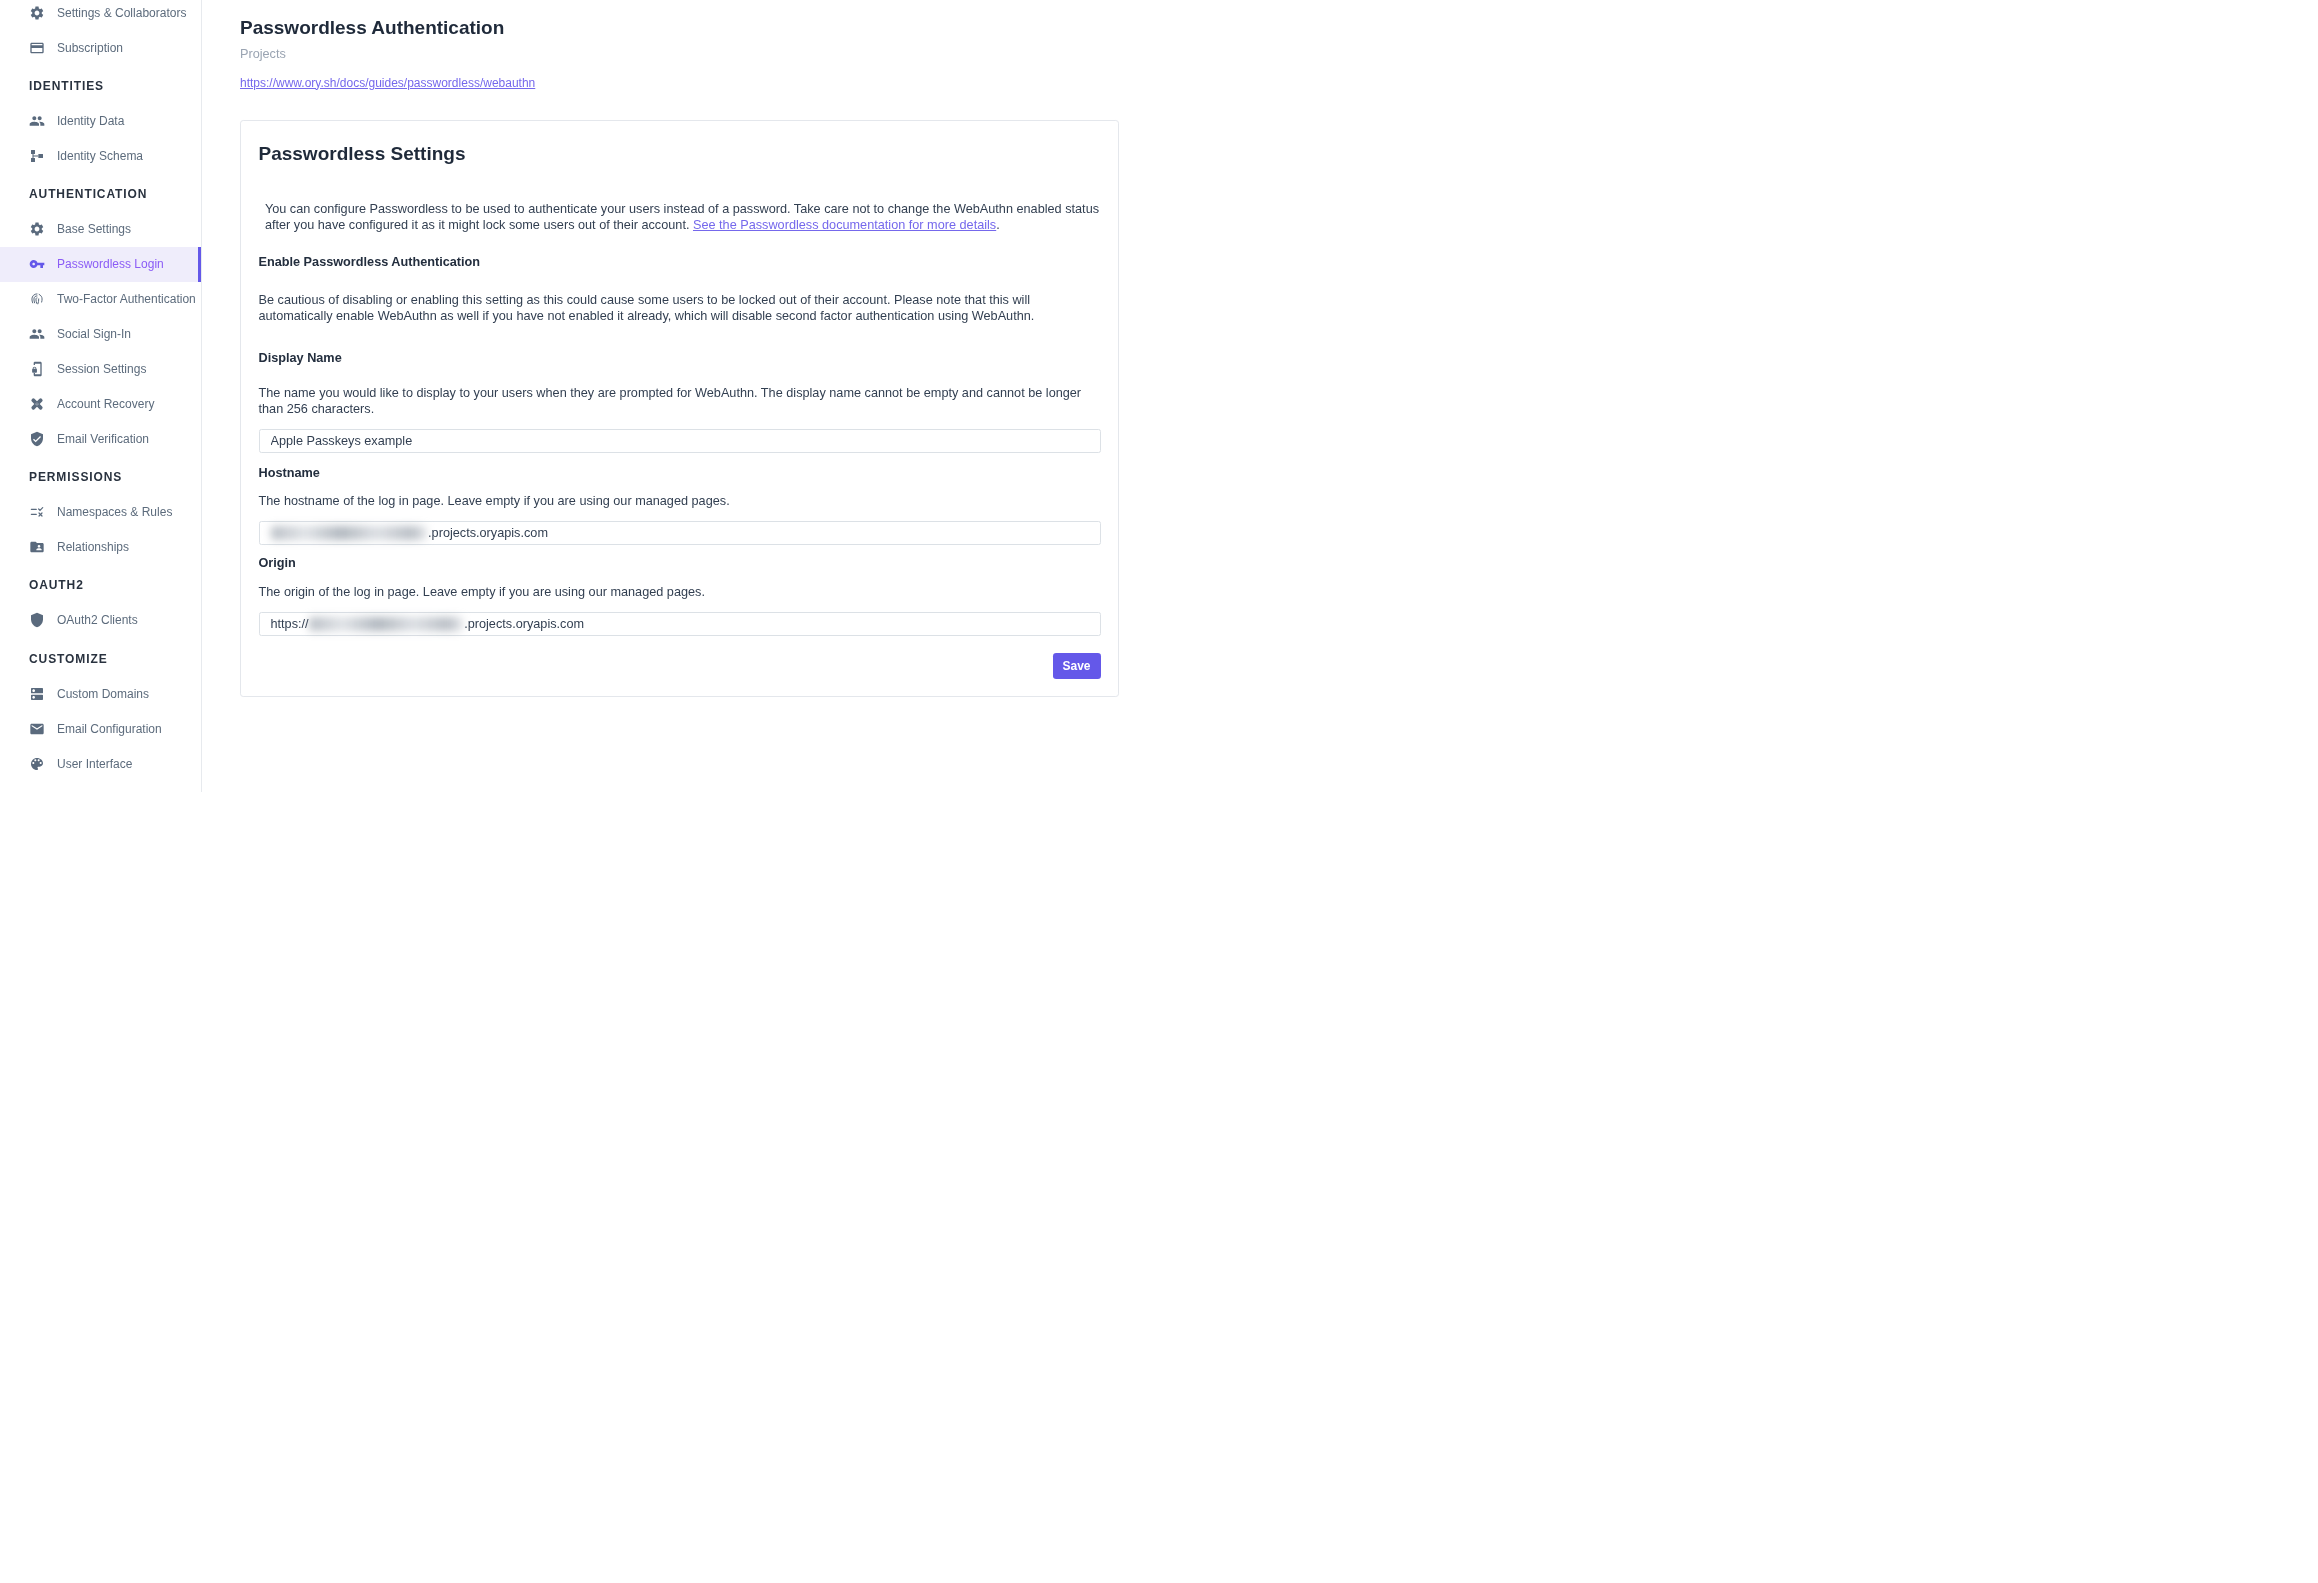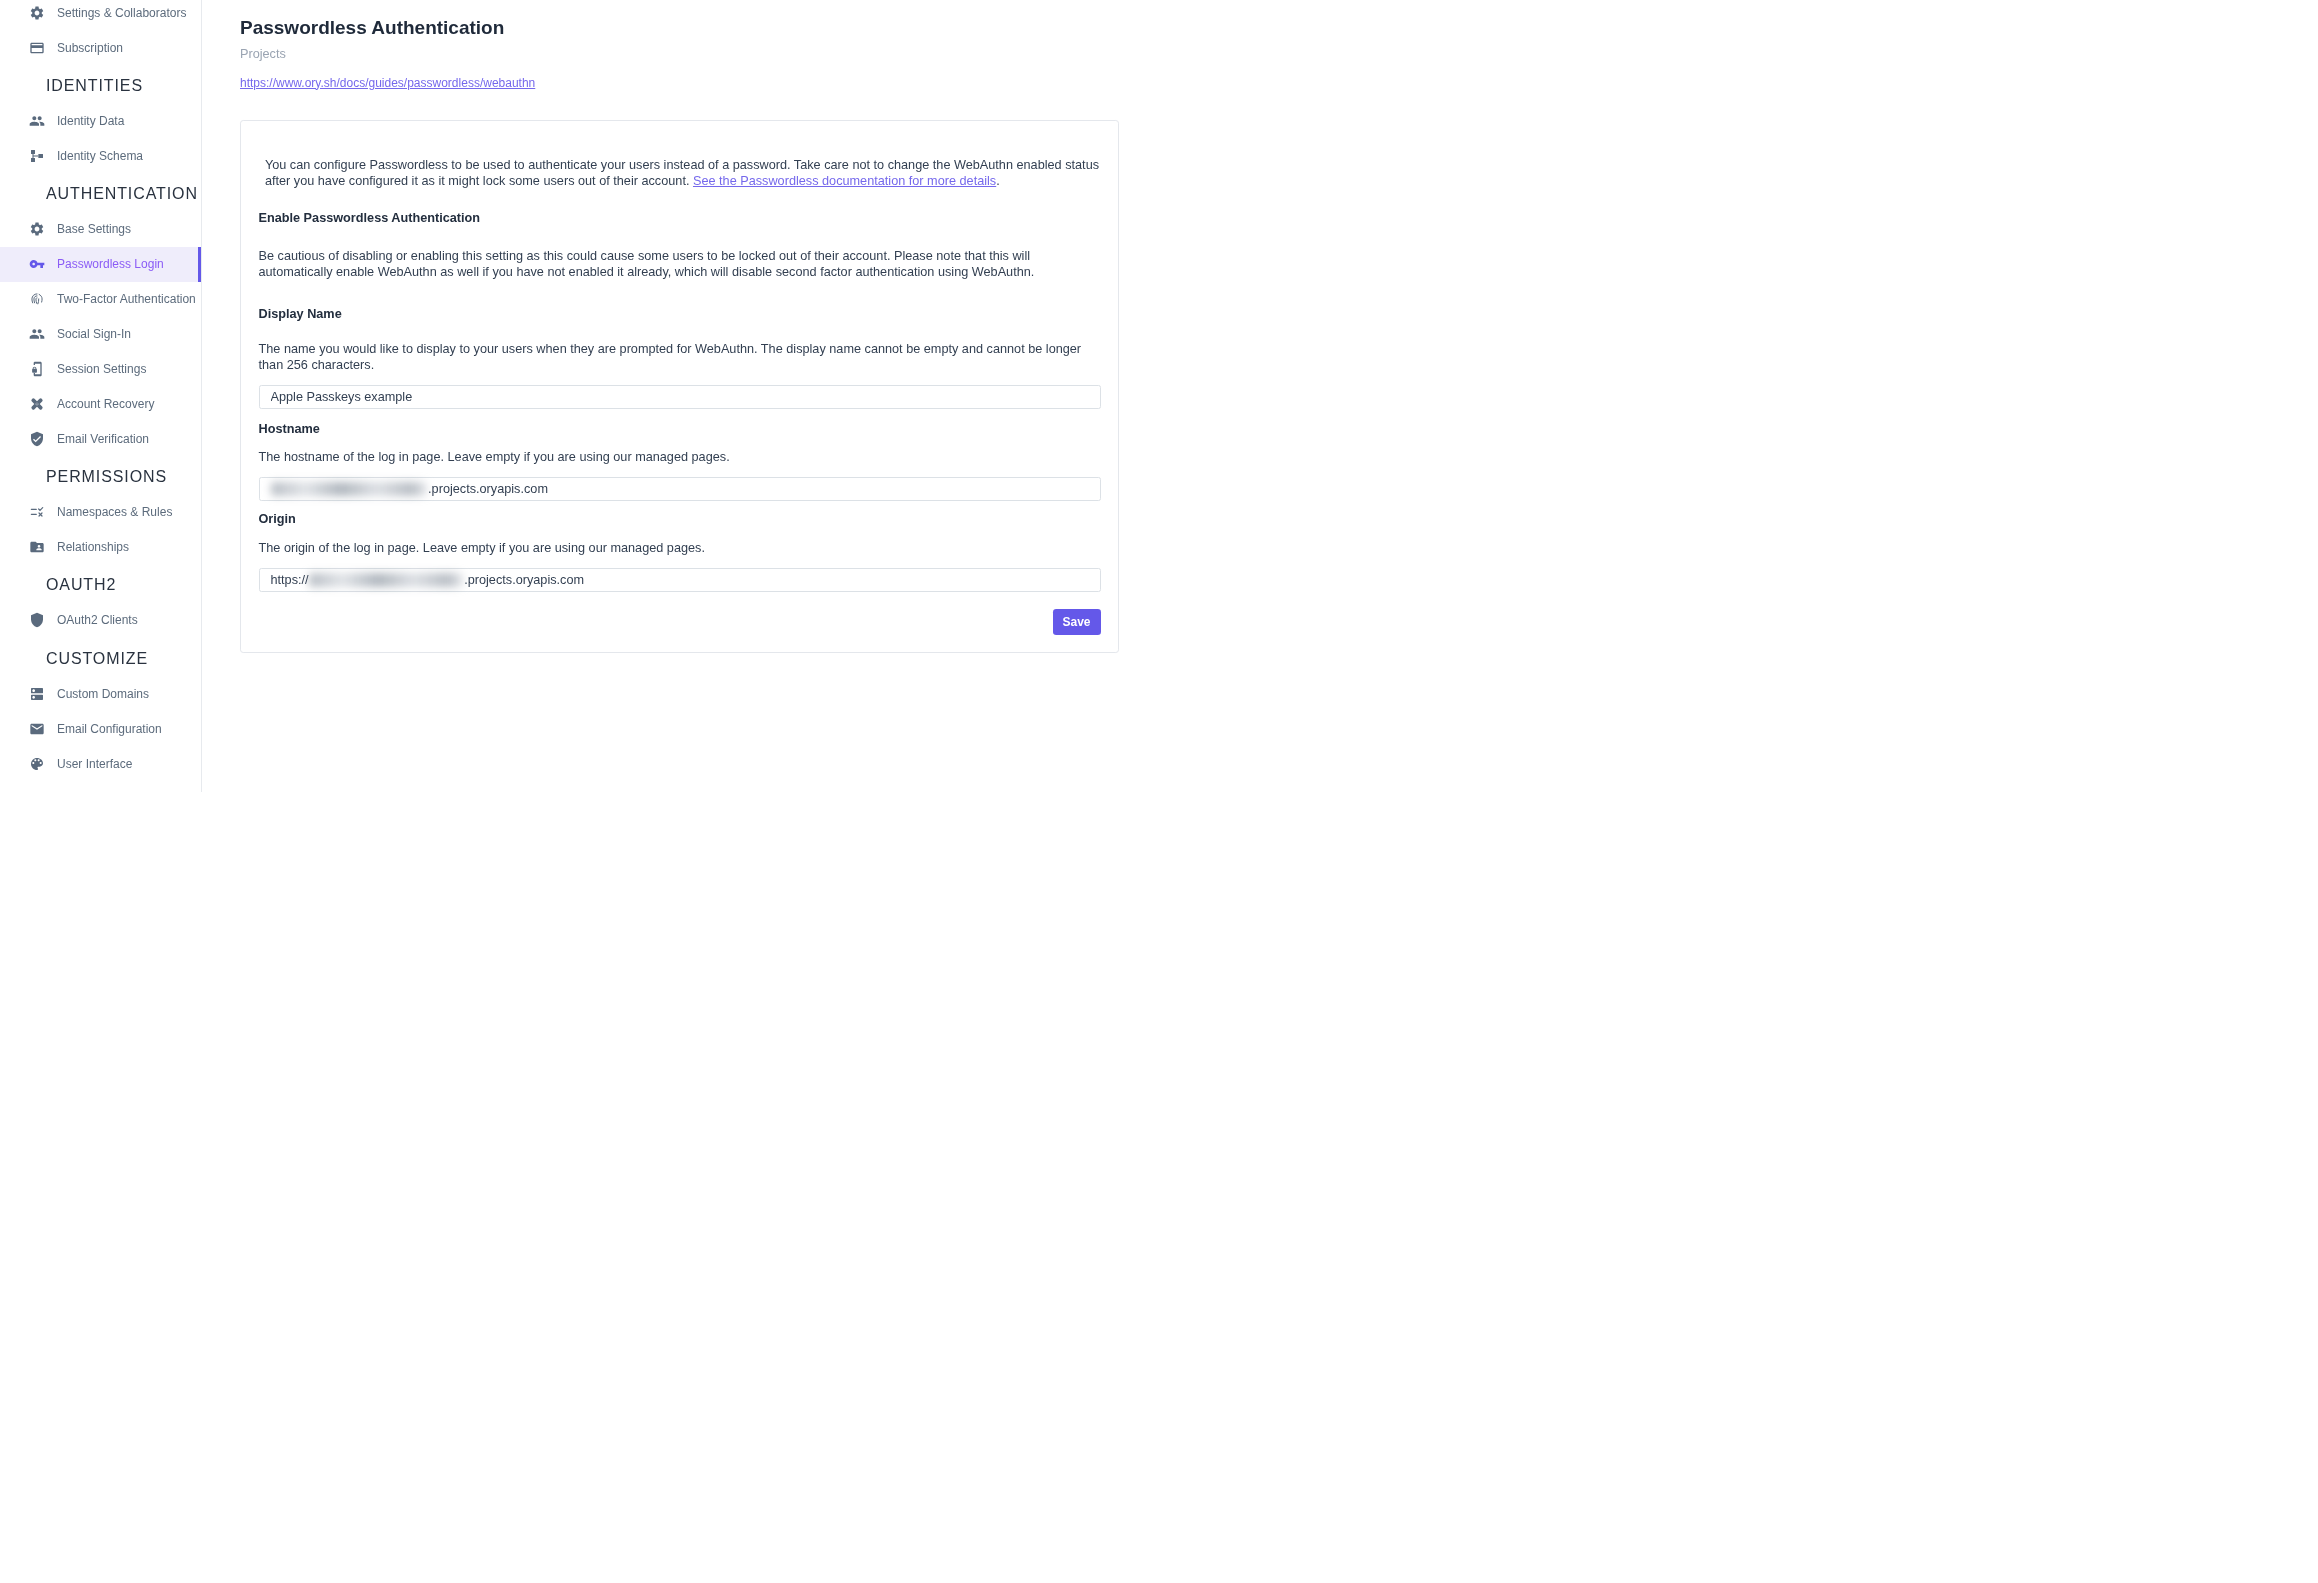--- a/index.html
+++ b/index.html
@@ -20,23 +20,23 @@
     height: 100%;
     border-right: 0.8px solid #E7EAEE;
     background: #ffffff;
     overflow: hidden;
   }
   .sidebar nav { margin-top: -4.8px; }
   .nav-header {
     height: 16px;
     line-height: 16px;
     margin: 12.7px 0 9.5px;
-    padding-left: 46px;
-    font-size: 16px;
-    font-weight: 400;
+    padding-left: 29px;
+    font-size: 12px;
+    font-weight: 700;
     letter-spacing: 0.9px;
     color: #29323F;
   }
   .nav-item {
     height: 35px;
     display: flex;
     align-items: center;
     padding-left: 29px;
     gap: 12px;
     font-size: 12px;
@@ -330,20 +330,21 @@
         </div>
       </nav>
   </aside>
 
   <main class="main">
     <h1 class="page-title">Passwordless Authentication</h1>
     <div class="breadcrumb">Projects</div>
     <a class="doc-link">https://www.ory.sh/docs/guides/passwordless/webauthn</a>
 
     <section class="card">
+      <h2>Passwordless Settings</h2>
 
       <p class="intro"><span>You can configure Passwordless to be used to authenticate your users instead of a password. Take care not to change the WebAuthn enabled status after you have configured it as it might lock some users out of their account. </span><a class="inline-link">See the Passwordless documentation for more details</a><span>.</span></p>
 
       <h3 class="field-label lbl-enable">Enable Passwordless Authentication</h3>
       <p class="desc desc-enable">Be cautious of disabling or enabling this setting as this could cause some users to be locked out of their account. Please note that this will automatically enable WebAuthn as well if you have not enabled it already, which will disable second factor authentication using WebAuthn.</p>
 
 
       <h3 class="field-label lbl-display">Display Name</h3>
       <p class="desc desc-display">The name you would like to display to your users when they are prompted for WebAuthn. The display name cannot be empty and cannot be longer than 256 characters.</p>
       <input class="text-input" type="text" value="Apple Passkeys example" style="">

